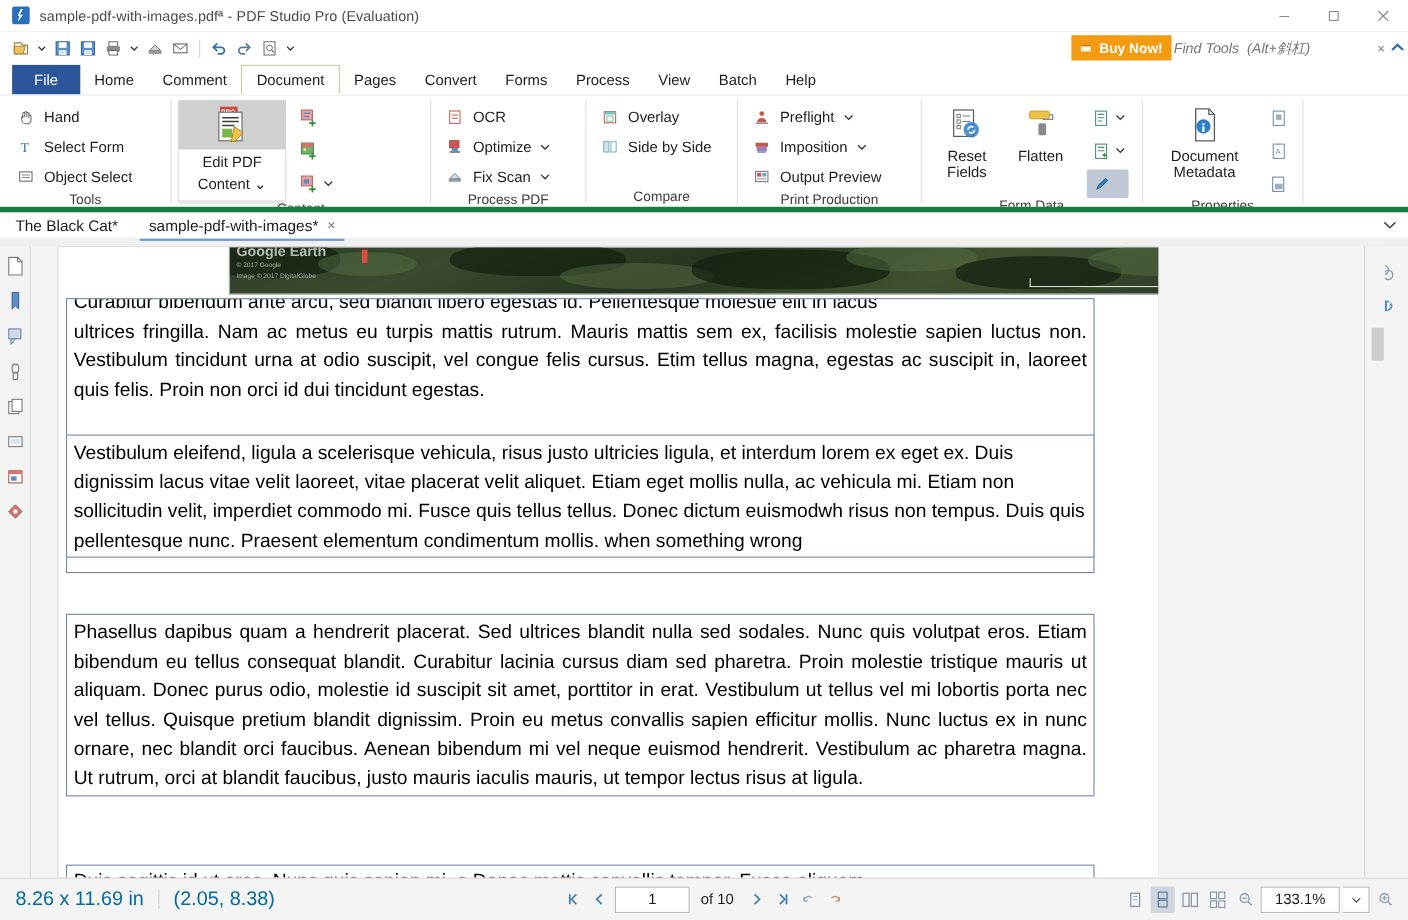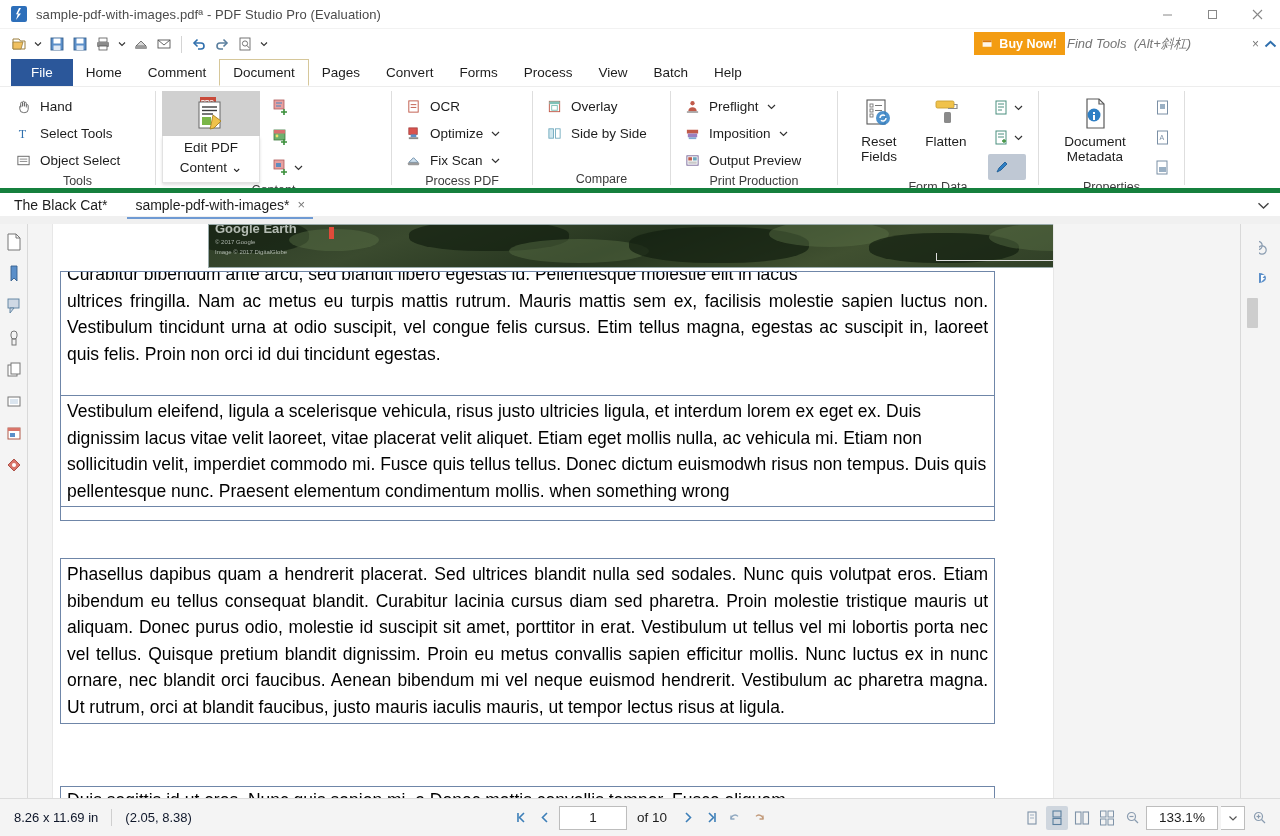--- a/index.html
+++ b/index.html
@@ -186,21 +186,21 @@
   .vscroll{
     position:absolute;right:21px;top:0;bottom:0;width:14px;background:#f4f4f4;
   }
   .vthumb{position:absolute;right:1px;top:74px;width:11px;height:30px;background:#cdcdcd;border-radius:1px;}
 
   
   .statusbar{
     position:absolute;left:0;right:0;bottom:0;height:38px;background:#f4f4f4;
     border-top:1px solid #dcdcdc;display:flex;align-items:center;
   }
-  .st-text{font-size:13px;color:#0f172a;}
+  .st-text{font-size:18px;color:#0369a1;}
   .st-sep{width:1px;height:17px;background:#cfcfcf;margin:0 13px;}
   .pagenav{position:absolute;left:50%;transform:translateX(-50%);display:flex;align-items:center;gap:4px;}
   .nav-btn{width:20px;height:22px;display:flex;align-items:center;justify-content:center;color:#2f6fad;}
   .nav-btn.dim{color:#7f9cbd;}
   .pageinput{
     width:68px;height:24px;border:1px solid #bdbdbd;background:#fff;text-align:center;
     font-size:13.5px;font-family:"Liberation Sans",sans-serif;color:#1d1d1d;outline:none;
   }
   .of-text{font-size:13.5px;color:#1d1d1d;margin:0 6px;}
   .zoomarea{position:absolute;right:10px;display:flex;align-items:center;gap:3px;}
@@ -363,21 +363,21 @@
               </svg>
           </span>
           <span>Hand</span>
         </div>
         <div class="tool-item">
           <span class="tool-ico">
             <svg width="15" height="15" viewBox="0 0 16 16">
                 <text x="3" y="13" font-size="13" font-family="Liberation Serif, serif" fill="#2f6fad">T</text>
               </svg>
           </span>
-          <span>Select Tools</span>
+          <span>Select Form</span>
         </div>
         <div class="tool-item">
           <span class="tool-ico">
             <svg width="15" height="15" viewBox="0 0 16 16">
                 <rect x="2" y="3.5" width="12" height="9" fill="none" stroke="#666" stroke-width="1"></rect>
                 <line x1="4" y1="6.5" x2="12" y2="6.5" stroke="#888" stroke-width="1"></line>
                 <line x1="4" y1="9" x2="12" y2="9" stroke="#888" stroke-width="1"></line>
               </svg>
           </span>
           <span>Object Select</span>

